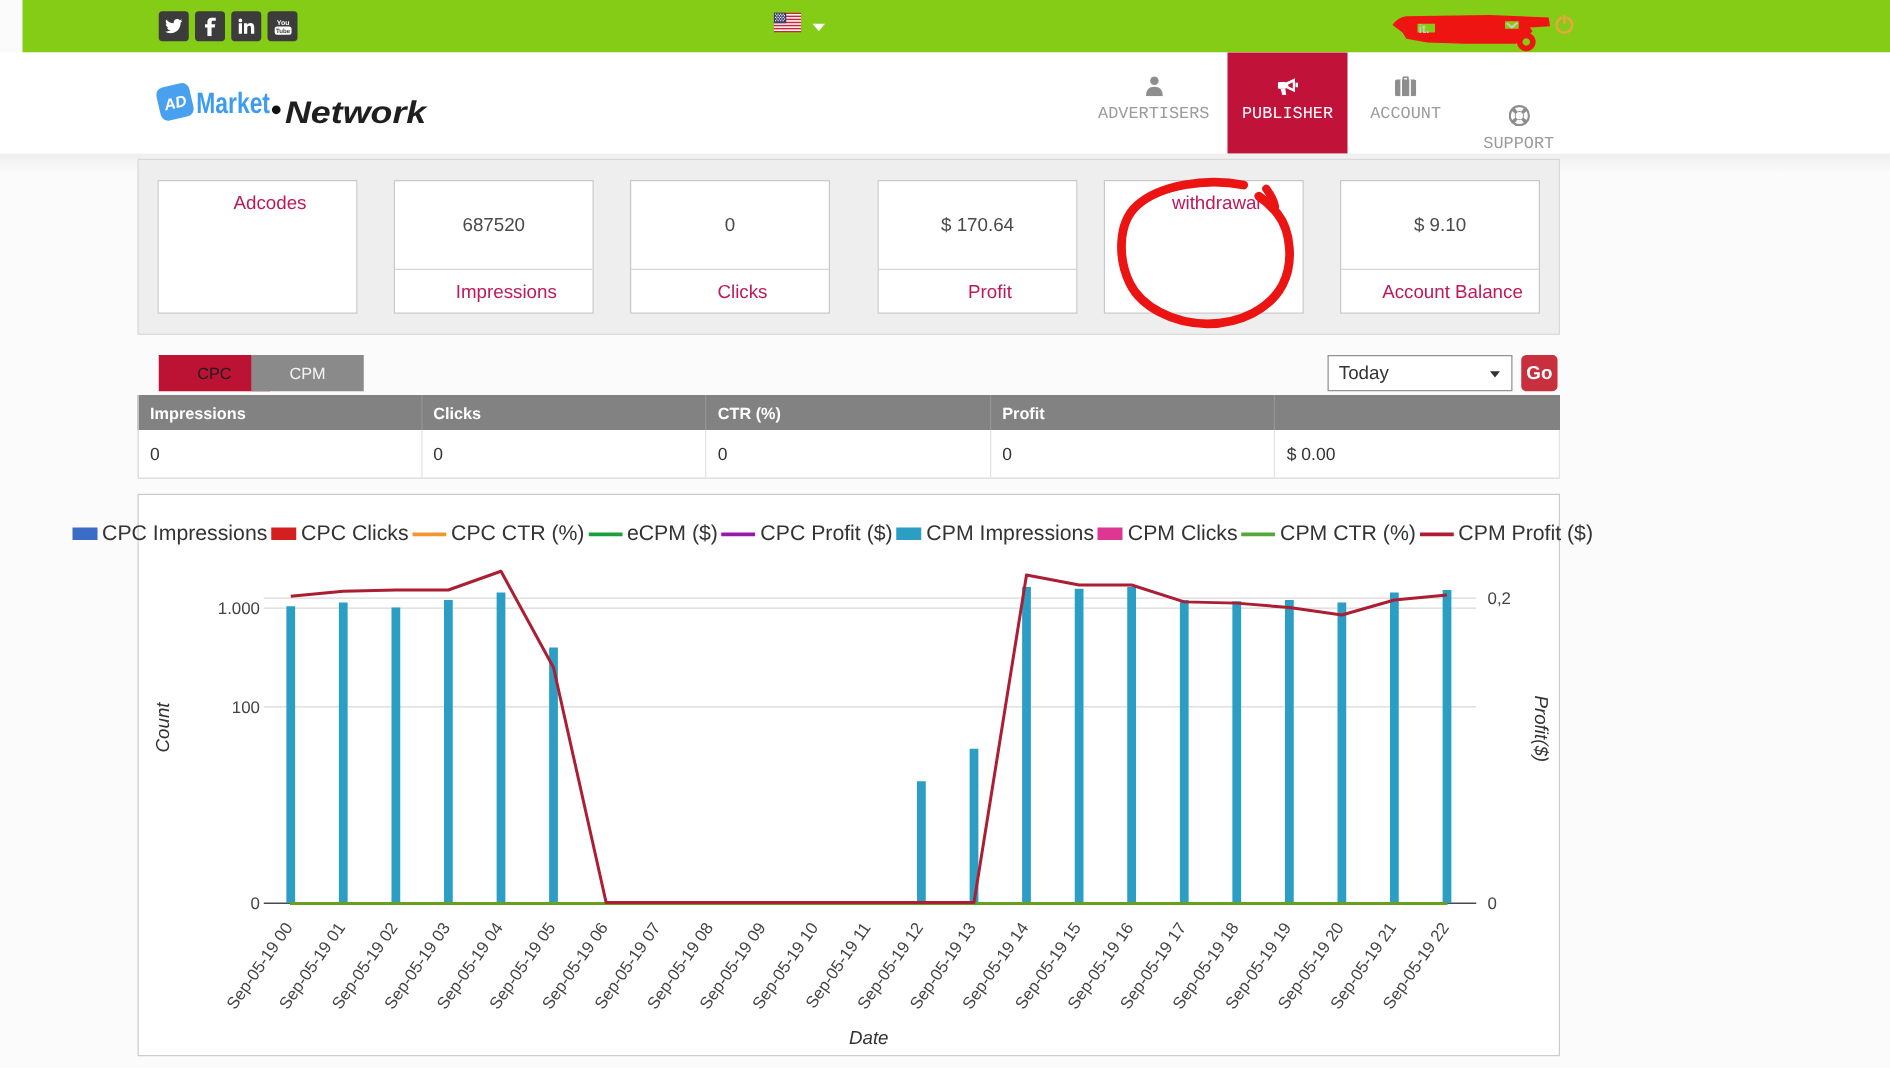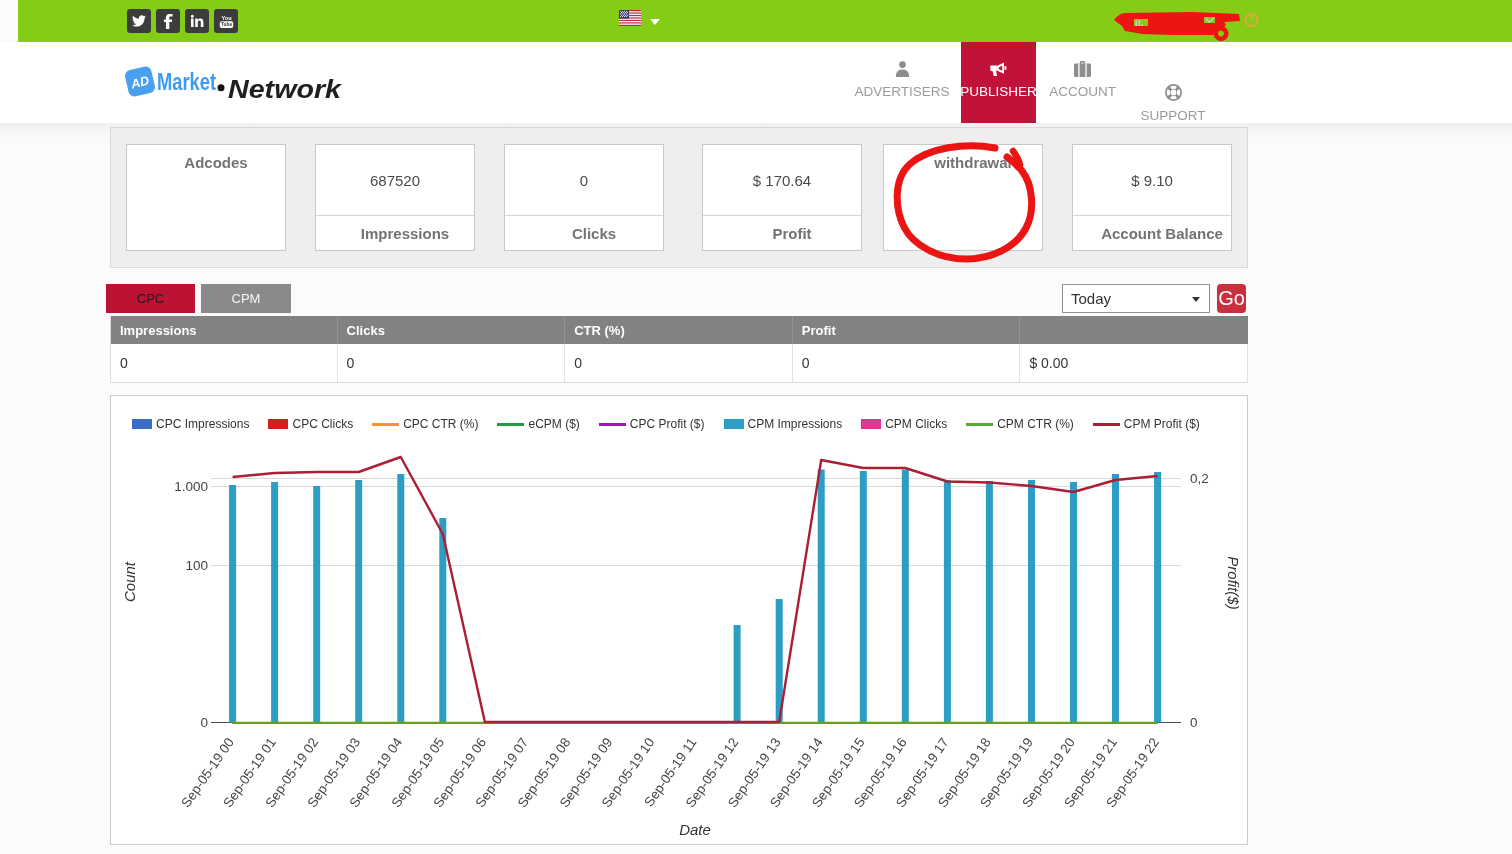--- a/index.html
+++ b/index.html
@@ -7,49 +7,49 @@
 .abs { position:absolute; }
 
 .topbar { position:absolute; left:18px; top:0; width:1512px; height:42px; background:#84cc16; }
 .social { position:absolute; left:109px; top:9px; display:flex; gap:5px; }
 .sbtn { width:24px; height:24px; background:#3c3c3c; border-radius:3px; display:flex; align-items:center; justify-content:center; }
 .flagwrap { position:absolute; left:601px; top:10px; display:flex; align-items:center; }
 .caret-w { width:0; height:0; border-left:5px solid transparent; border-right:5px solid transparent; border-top:6px solid #fff; margin-left:9px; margin-top:7px; }
 
 .header { position:absolute; left:0; top:42px; width:1512px; height:81px; background:#ffffff; }
 .logo { position:absolute; left:120px; top:8px; width:260px; height:65px; }
-.nav { position:absolute; left:843px; top:0; height:81px; display:flex; }
+.nav { position:absolute; left:864px; top:0; height:81px; display:flex;font-family:Liberation Mono, monospace; }
 .navitem { height:81px; display:flex; flex-direction:column; align-items:center; justify-content:flex-start; padding-top:19px; color:#9b9b9b; font-size:13.5px; letter-spacing:0px; }
 .navitem .nicon { height:16px; margin-bottom:7px; display:flex; align-items:flex-end; justify-content:center; }
 .navitem.active { background:#c1133a; color:#ffffff; }
 
 .bodybg { position:absolute; left:0; top:123px; width:1512px; height:731px; background:#fbfbfb; }
 .topgrad { position:absolute; left:0; top:123px; width:1512px; height:16px; background:linear-gradient(#efefef,#fbfbfb); }
 
 .stats { position:absolute; left:110px; top:127px; width:1138px; height:141px; background:#eeeeee; border:1px solid #d9d9d9; }
 .sbox { position:absolute; top:16px; width:160px; height:107px; background:#ffffff; border:1px solid #c9c9c9; }
 .sval { height:71px; display:flex; align-items:center; justify-content:center; font-size:15px; color:#4a4a4a; border-bottom:1px solid #d5d5d5; }
-.slab { height:34px; display:flex; align-items:center; justify-content:center; font-size:15px; font-weight:bold; color:#737373;padding-left:20px; }
+.slab { height:34px; display:flex; align-items:center; justify-content:center; font-size:15px; font-weight:normal; color:#be185d;padding-left:20px; }
 
 .tab { position:absolute; top:284px; height:29px; display:flex; align-items:center; justify-content:center; font-size:13px; }
-.tab.cpc { left:106px; width:89px; background:#bc1234; color:#1d1d1d; }
+.tab.cpc { left:127px; width:89px; background:#bc1234; color:#1d1d1d; }
 .tab.cpm { left:201px; width:90px; background:#8a8a8a; color:#f4f4f4; }
 .selectbox { position:absolute; left:1062px; top:284px; width:148px; height:29px; background:#fff; border:1px solid #919191; font-size:15px; color:#333; display:flex; align-items:center; padding-left:8px; }
 .selcaret { position:absolute; right:9px; top:12px; width:0; height:0; border-left:4px solid transparent; border-right:4px solid transparent; border-top:5px solid #333; }
-.gobtn { position:absolute; left:1217px; top:284px; width:29px; height:29px; background:#c8303d; border-radius:4px; color:#fff; font-weight:normal; font-size:20px; display:flex; align-items:center; justify-content:center; }
+.gobtn { position:absolute; left:1217px; top:284px; width:29px; height:29px; background:#c8303d; border-radius:4px; color:#fff; font-weight:bold; font-size:15px; display:flex; align-items:center; justify-content:center; }
 
 .tbl { position:absolute; left:110px; top:316px; width:1138px; }
 .thead { display:flex; height:28px; background:#828282; }
 .thead div { width:227.6px; color:#fff; font-weight:bold; font-size:13px; display:flex; align-items:center; padding-left:9px; border-right:1px solid #949494; }
 .trow { display:flex; height:39px; background:#fff; border-bottom:1px solid #d8d8d8; }
 .trow div { width:227.6px; font-size:14px; color:#333; display:flex; align-items:center; padding-left:9px; border-right:1px solid #e3e3e3; border-left:0; }
 .trow div:first-child, .thead div:first-child { border-left:1px solid #d8d8d8; }
 
 .chartbox { position:absolute; left:110px; top:395px; width:1138px; height:450px; background:#fff; border:1px solid #cccccc; }
-.legend { position:absolute; left:0; top:21px; width:1110px; display:flex; justify-content:center; align-items:flex-start; gap:19px; font-size:12px; color:#333; }
+.legend { position:absolute; left:0; top:21px; width:1110px; display:flex; justify-content:center; align-items:flex-start; gap:3px; font-size:17px; color:#333; }
 .leg { display:flex; align-items:center; gap:4px; white-space:nowrap; }
 .lbox { width:20px; height:10px; }
 .lline { width:27px; height:3px; }
 </style>
 </head>
 <body>
 <div class="topbar">
   <div class="social">
     <div class="sbtn">
         <svg width="14" height="12" viewBox="0 0 24 20">
@@ -135,21 +135,21 @@
       <text x="108" y="48" fill="#1f1f1f" font-size="25" font-weight="bold" font-style="italic" textLength="113" lengthAdjust="spacingAndGlyphs">Network</text>
     </svg>
   </div>
   <div class="nav">
     <div class="navitem" style="width:118px;"><span class="nicon">
           <svg width="15" height="16" viewBox="0 0 15 16">
             <circle cx="7.5" cy="3.6" r="3.4" fill="#8e8e8e"></circle>
             <path d="M0.8 16 C0.8 10.8 3.2 8.4 7.5 8.4 C11.8 8.4 14.2 10.8 14.2 16 Z" fill="#8e8e8e"></path>
           </svg>
         </span>ADVERTISERS</div>
-    <div class="navitem active" style="width:75px;"><span class="nicon">
+    <div class="navitem active" style="width:96px;"><span class="nicon">
           <svg width="17" height="15" viewBox="0 0 17 15">
             <g fill="#fff">
               <rect x="0.3" y="3.6" width="6.6" height="5.4" rx="0.8"></rect>
               <path d="M2.5 9 L6.2 9 L7 14 L3.8 14 Z"></path>
               <path d="M6.8 4 L14 0.6 L14 11.8 L6.8 8.4 Z M8.6 5.5 L8.6 7 L12.2 8.8 L12.2 3.8 Z" fill-rule="evenodd"></path>
               <rect x="14.4" y="4.2" width="2" height="3.6"></rect>
             </g>
           </svg>
         </span>PUBLISHER</div>
     <div class="navitem" style="width:93px;"><span class="nicon">

